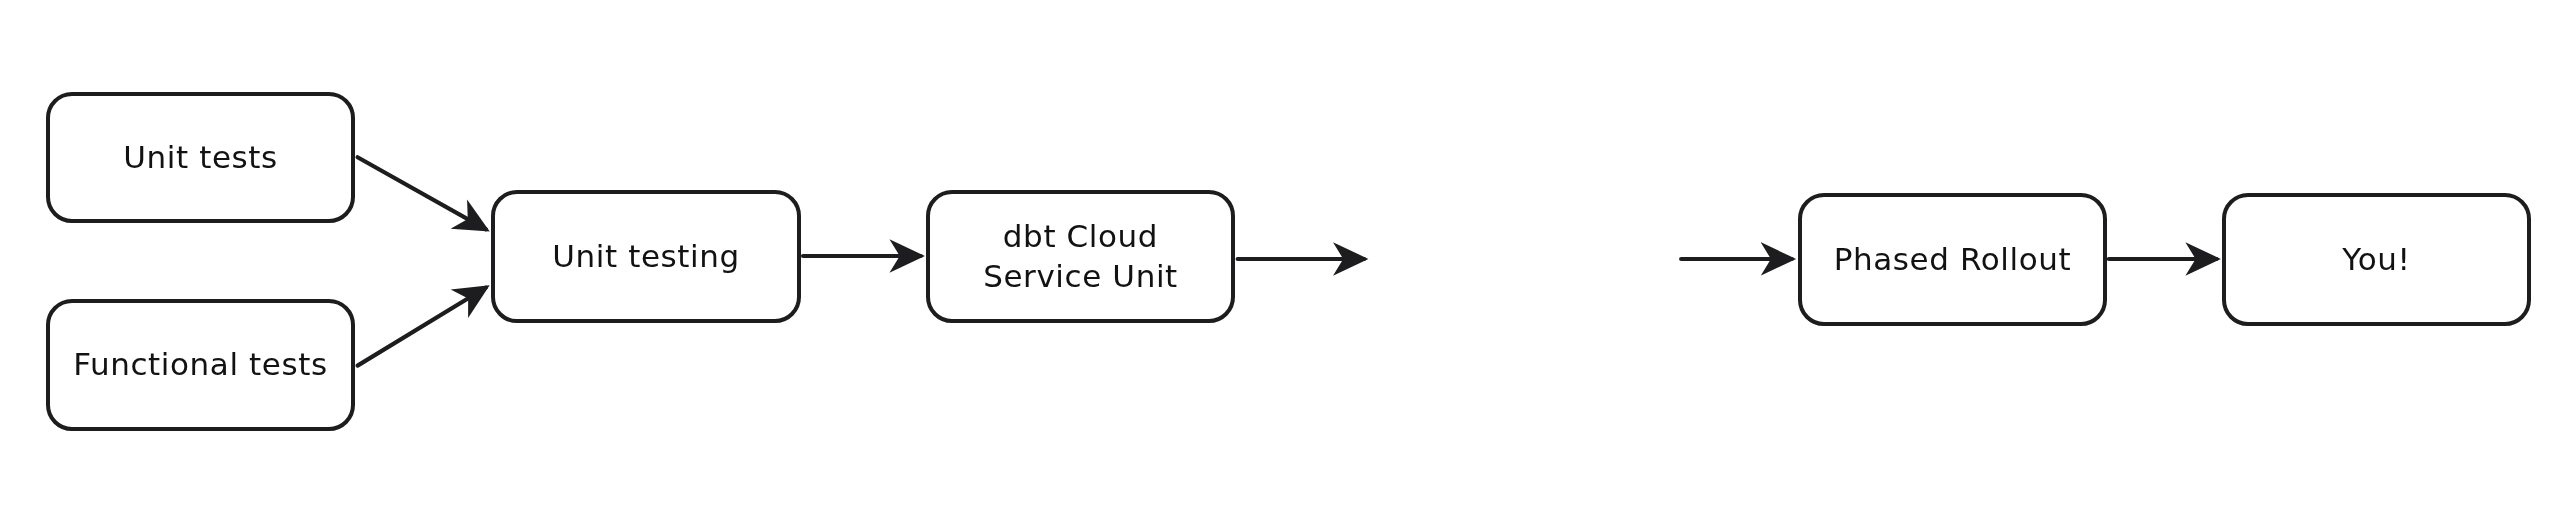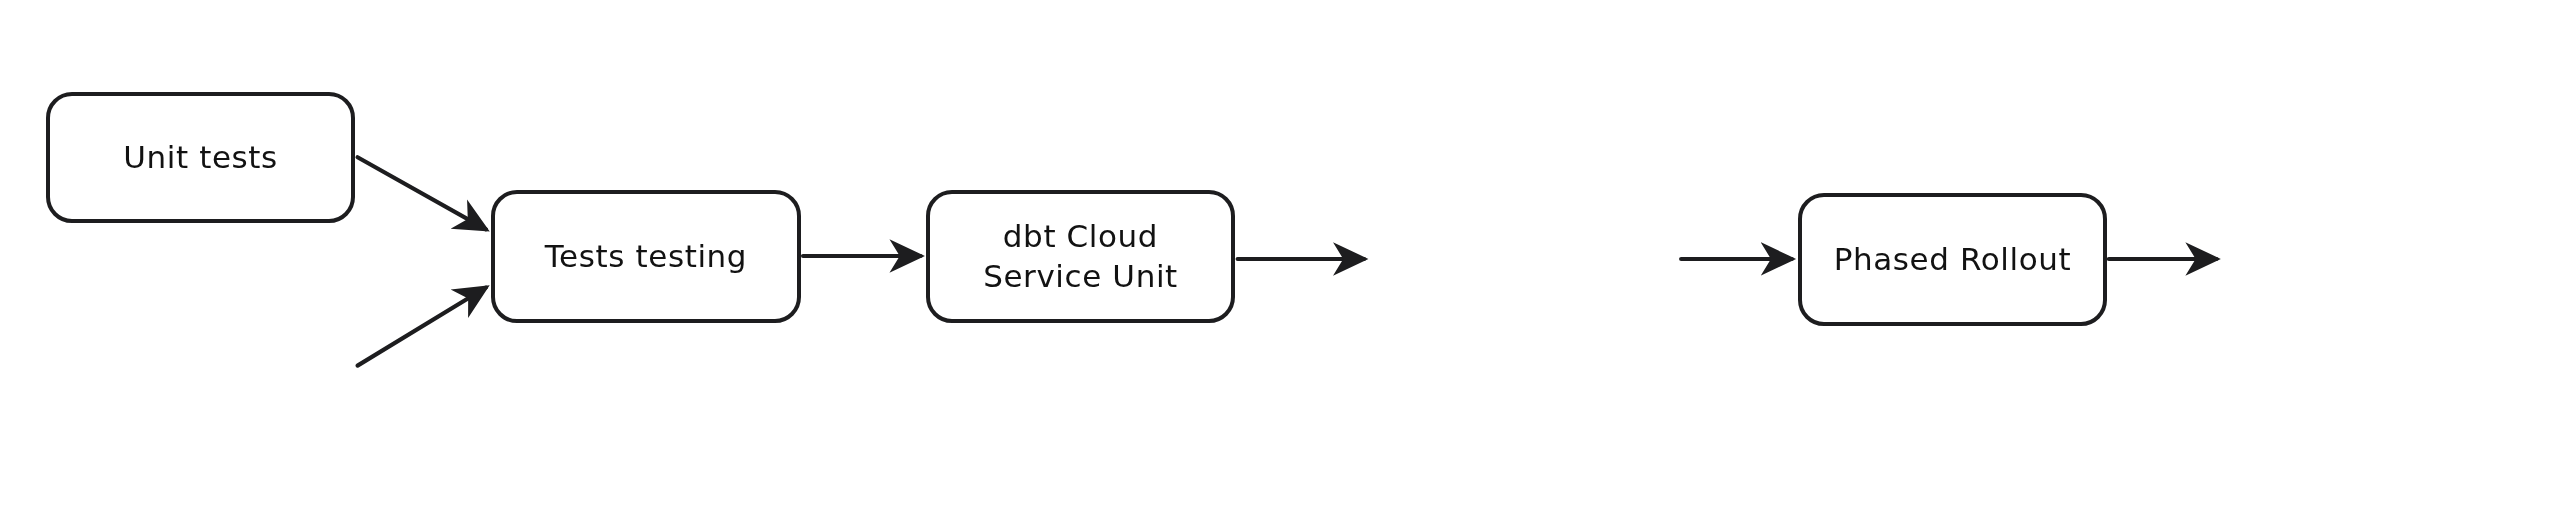--- a/index.html
+++ b/index.html
@@ -67,30 +67,36 @@
         <path d="M 1253 262 L 1381 262" marker-end="url(#arrowhead)"></path>
         <path d="M 1702 262 L 1814 262" marker-end="url(#arrowhead)"></path>
         <path d="M 2135 262 L 2244 262" marker-end="url(#arrowhead)"></path>
       </g>
   </svg>
 
   <div class="node" style="left: 46px; top: 92px; width: 309px; height: 131px;">
     <span class="node-label">Unit tests</span>
   </div>
 
+  <div class="node" style="left: 46px; top: 299px; width: 309px; height: 132px;">
+    <span class="node-label">Functional tests</span>
+  </div>
 
   <div class="node" style="left: 491px; top: 190px; width: 310px; height: 133px;">
-    <span class="node-label">Tests testing</span>
+    <span class="node-label">Unit testing</span>
   </div>
 
   <div class="node" style="left: 926px; top: 190px; width: 309px; height: 133px;">
     <span class="node-label">dbt Cloud
 Service Unit</span>
   </div>
 
 
   <div class="node" style="left: 1798px; top: 193px; width: 309px; height: 133px; align-items: center;">
     <span class="node-label">Phased Rollout</span>
   </div>
 
+  <div class="node" style="left: 2222px; top: 193px; width: 309px; height: 133px;">
+    <span class="node-label">You!</span>
+  </div>
 
 </div>
 
 
 </body></html>

